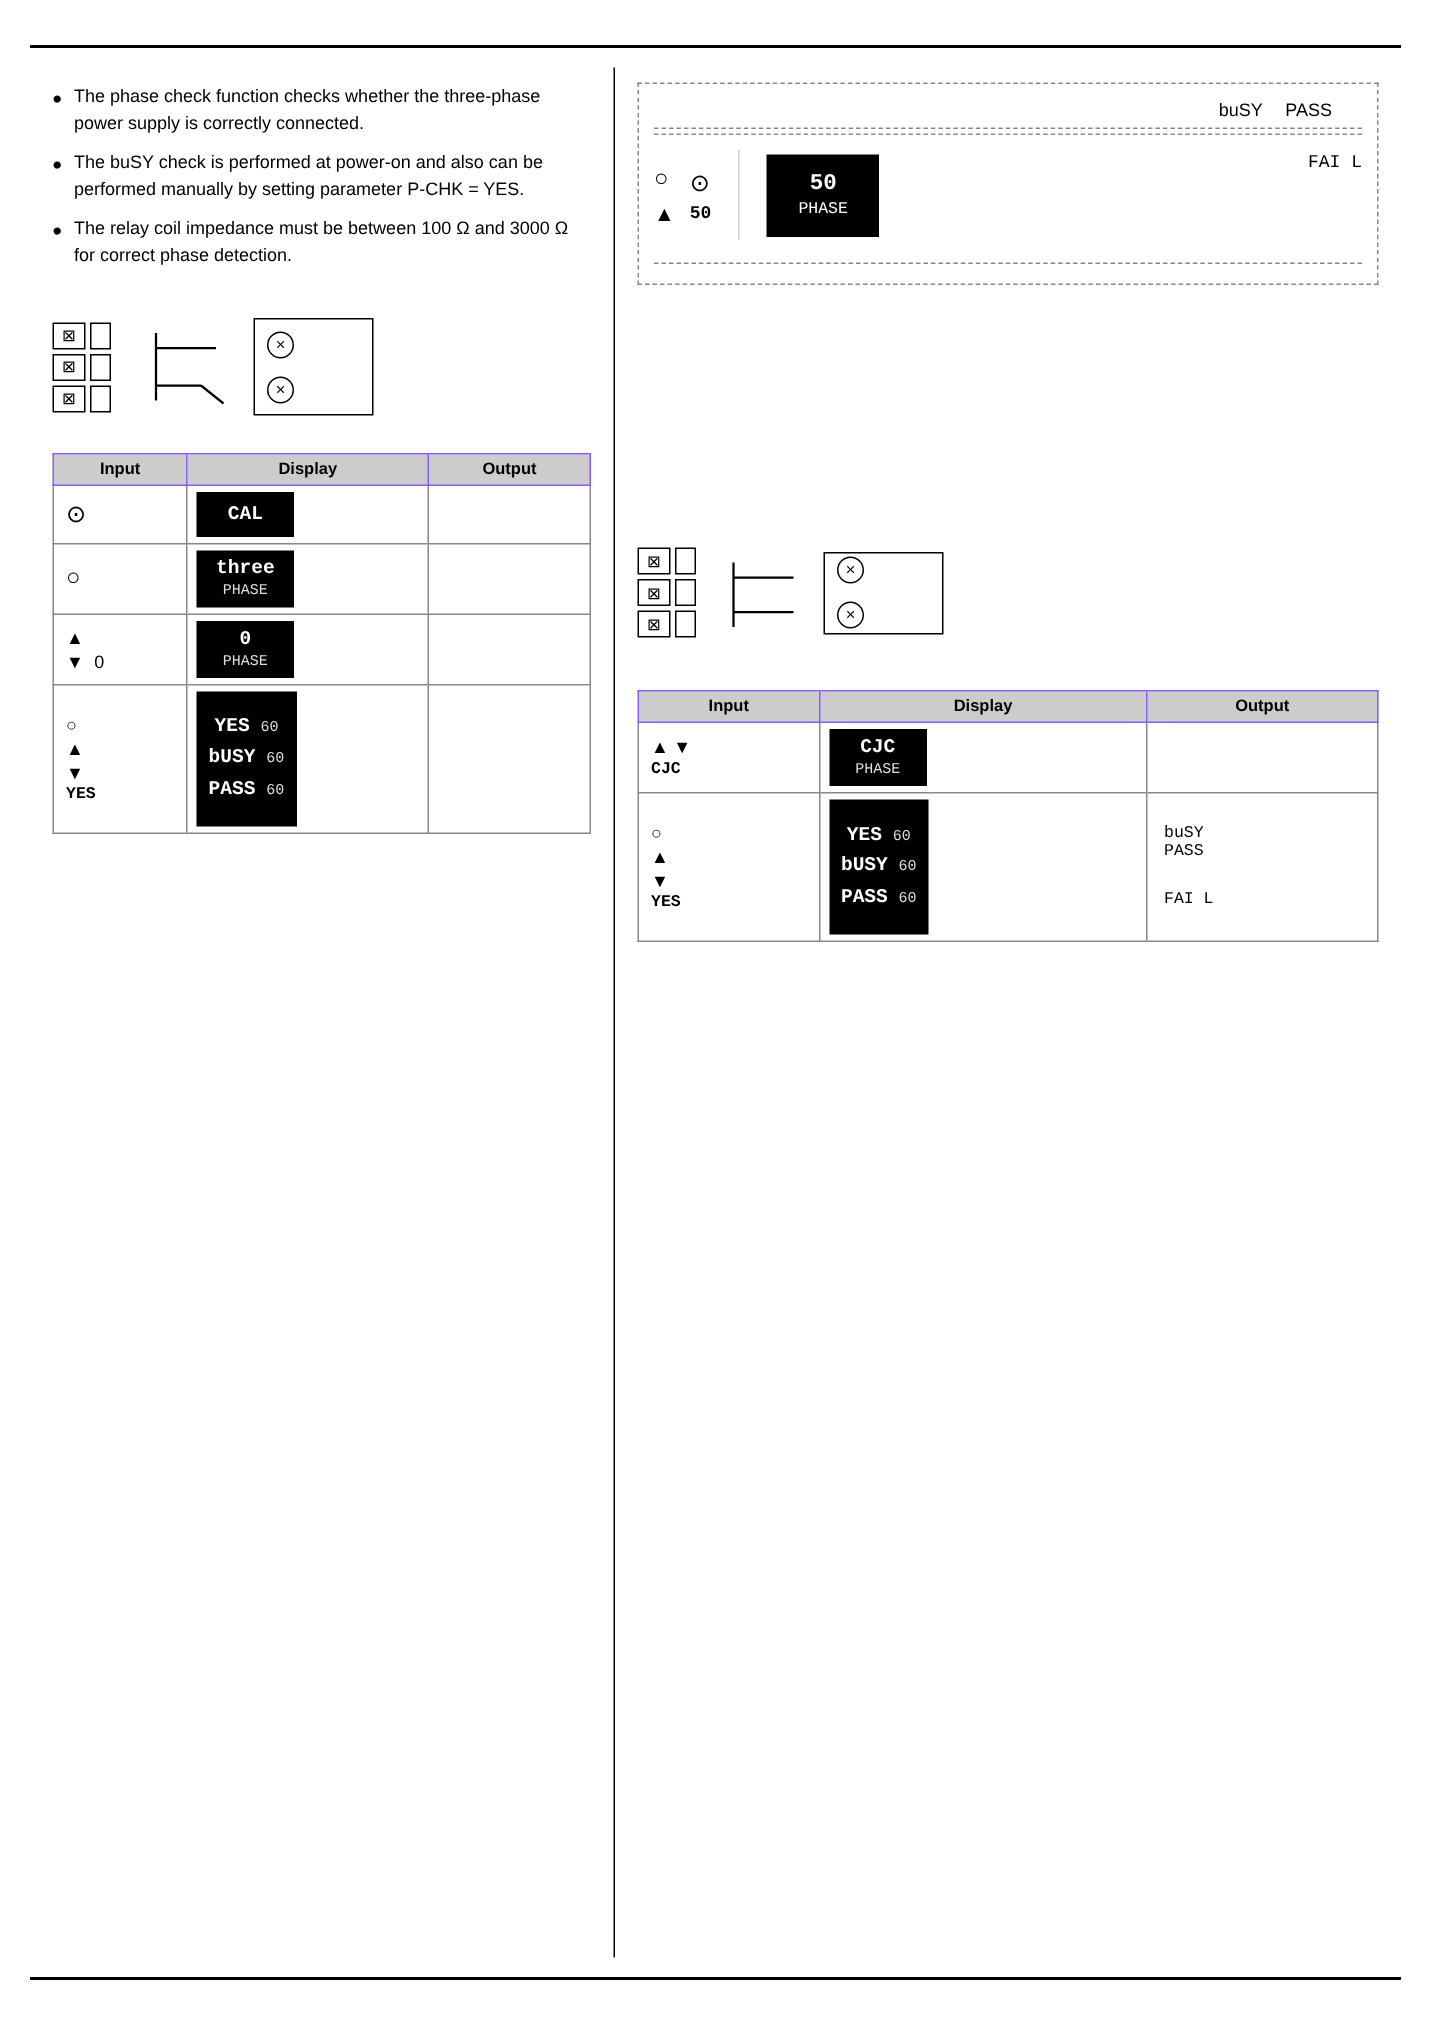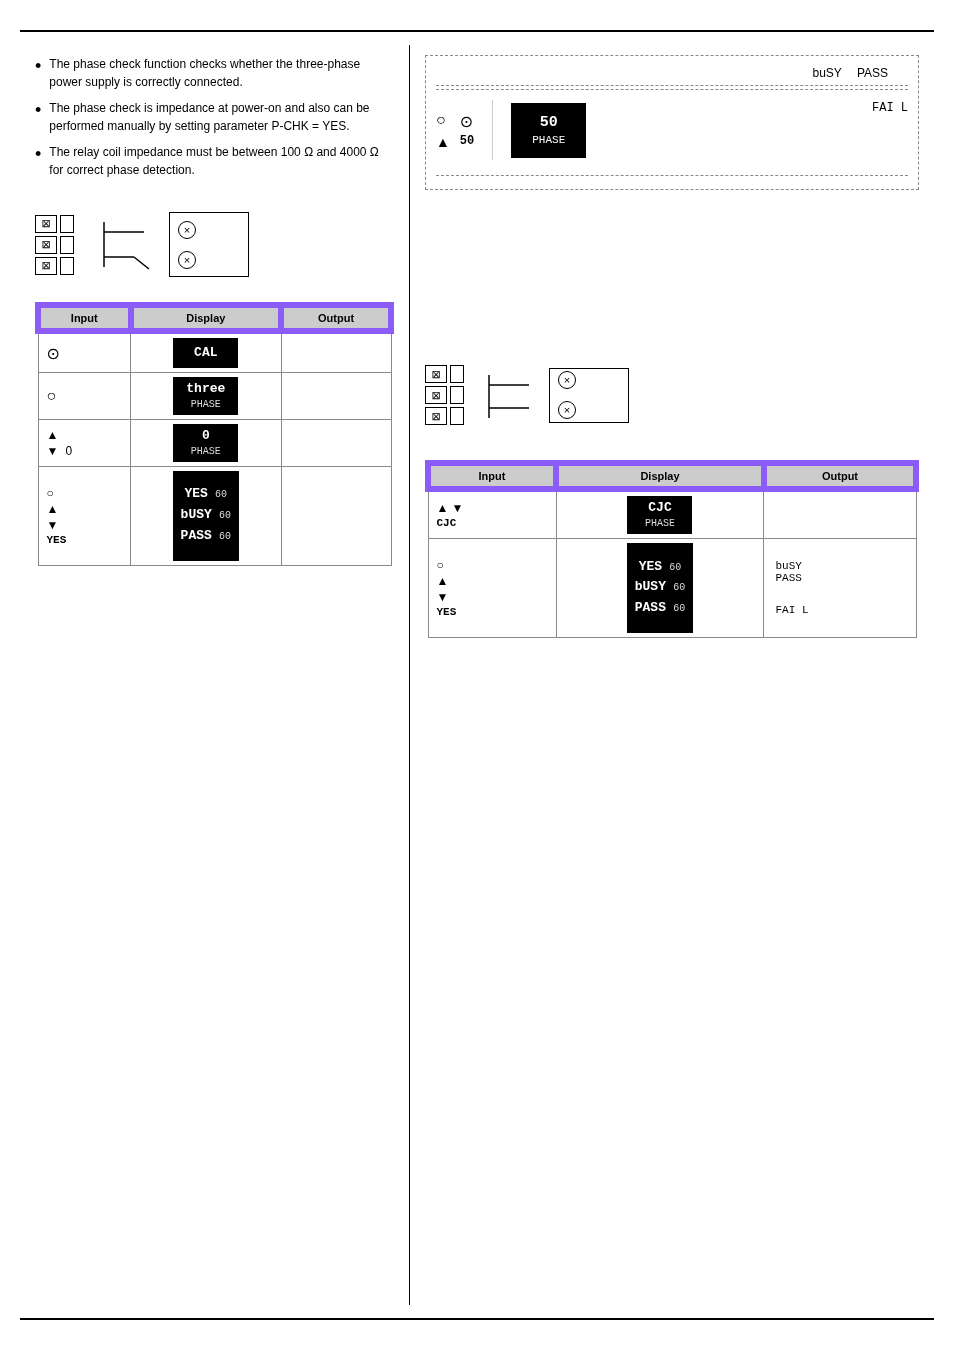--- a/index.html
+++ b/index.html
@@ -131,31 +131,30 @@
 
     
     .state-table {
       border-collapse: collapse;
       width: 100%;
       margin-top: 5px;
       font-size: 12px;
     }
     .state-table th {
       background: #ccc;
-      border: 6px solid #8b5cf6;
+      border: 1px solid #8b5cf6;
       padding: 4px 8px;
       text-align: center;
       font-weight: bold;
       font-size: 11px;
     }
     .state-table td {
       border: 1px solid #888;
       padding: 4px 6px;
       vertical-align: middle;
-      text-align: center;
     }
     .state-table tr td:first-child {
       text-align: left;
       padding-left: 8px;
     }
 
     
     .led-display {
       background: #000;
       color: #fff;
@@ -274,25 +273,25 @@
 
   <div class="left-col">
 
     <div class="bullet-section">
       <div class="bullet-item">
         <span class="bullet-dot">•</span>
         <span>The phase check function checks whether the three‑phase power supply is correctly connected.</span>
       </div>
       <div class="bullet-item">
         <span class="bullet-dot">•</span>
-        <span>The phase check is impedance at power‑on and also can be performed manually by setting parameter P‑CHK = YES.</span>
+        <span>The buSY check is performed at power‑on and also can be performed manually by setting parameter P‑CHK = YES.</span>
       </div>
       <div class="bullet-item">
         <span class="bullet-dot">•</span>
-        <span>The relay coil impedance must be between 100 Ω and 4000 Ω for correct phase detection.</span>
+        <span>The relay coil impedance must be between 100 Ω and 3000 Ω for correct phase detection.</span>
       </div>
     </div>
 
     <div class="circuit-diagram">
       <div class="connector-block">
         <div class="connector-row">
           <div class="conn-box">⊠</div>
           <div class="conn-pin"></div>
         </div>
         <div class="connector-row">

